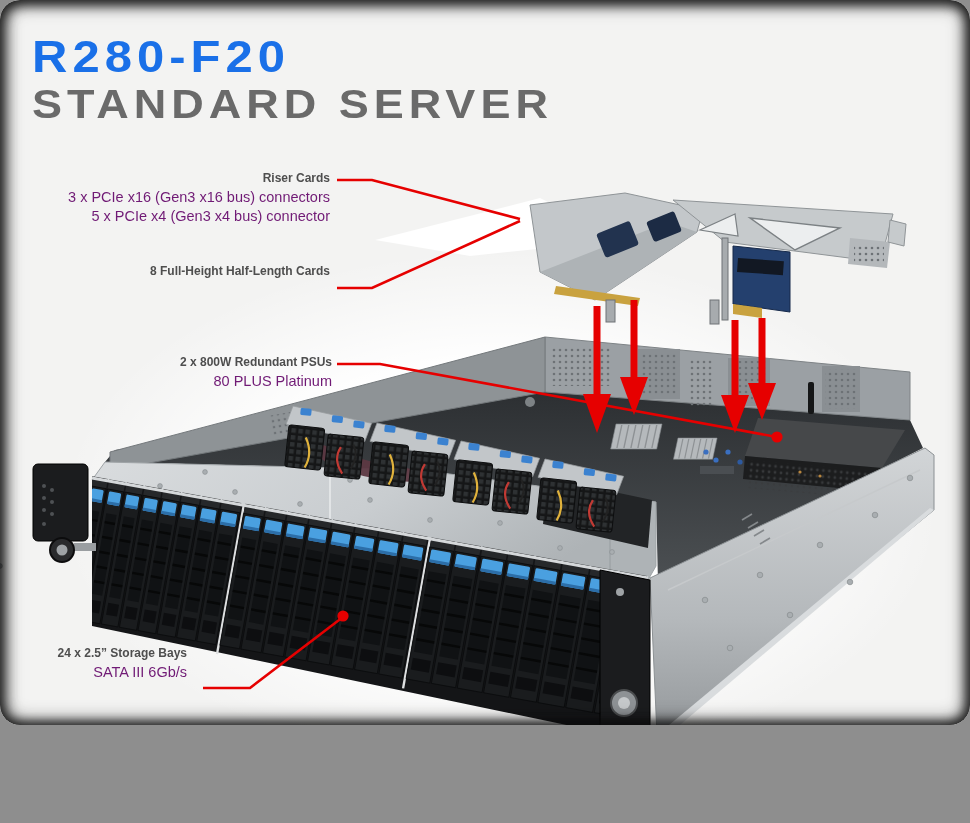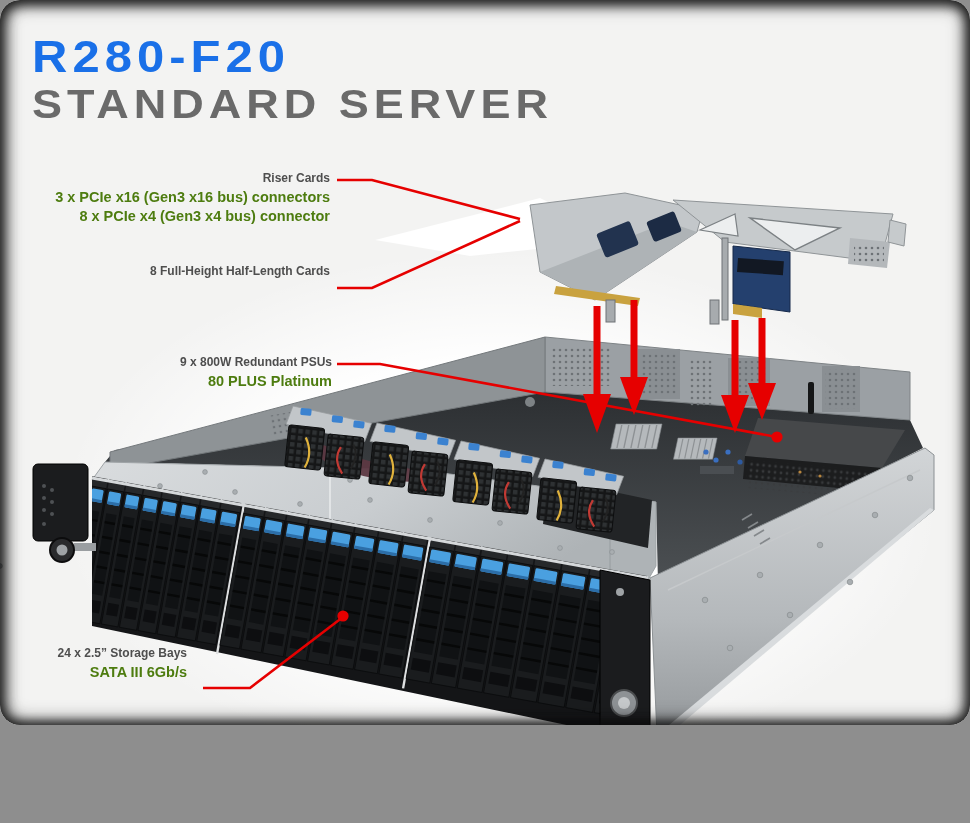--- a/index.html
+++ b/index.html
@@ -28,48 +28,48 @@
   .model{
     font-size:49px;font-weight:bold;letter-spacing:5px;color:#1a70e8;
     transform:scaleY(.92);transform-origin:left top;
   }
   .subtitle{
     font-size:45px;font-weight:bold;letter-spacing:5px;color:#6a6a6a;margin-top:0px;
     transform:scaleY(.92);transform-origin:left top;
   }
   .callout{position:absolute;text-align:right;z-index:10;}
   .callout .t{font-size:12px;font-weight:bold;color:#4e4e4e;line-height:19px;}
-  .callout .l{font-size:14.5px;color:#4d7c0f;line-height:19px;font-weight:bold;}
+  .callout .l{font-size:14.5px;color:#701a75;line-height:19px;}
   #co-riser{right:640px;top:169px;}
   #co-fhhl{right:640px;top:262px;}
   #co-psu{right:638px;top:353px;}
   #co-bays{right:783px;top:644px;}
   svg{position:absolute;left:0;top:0;z-index:5;}
 </style>
 </head>
 <body>
 
 <div class="canvas">
   <div class="glow"></div>
 
   <div class="titleblock">
     <div class="model">R280-F20</div>
     <div class="subtitle">STANDARD SERVER</div>
   </div>
 
   <div class="callout" id="co-riser">
     <div class="t">Riser Cards</div>
     <div class="l">3 x PCIe x16 (Gen3 x16 bus) connectors</div>
-    <div class="l">8 x PCIe x4 (Gen3 x4 bus) connector</div>
+    <div class="l">5 x PCIe x4 (Gen3 x4 bus) connector</div>
   </div>
   <div class="callout" id="co-fhhl">
     <div class="t">8 Full-Height Half-Length Cards</div>
   </div>
   <div class="callout" id="co-psu">
-    <div class="t">9 x 800W Redundant PSUs</div>
+    <div class="t">2 x 800W Redundant PSUs</div>
     <div class="l">80 PLUS Platinum</div>
   </div>
   <div class="callout" id="co-bays">
     <div class="t">24 x 2.5” Storage Bays</div>
     <div class="l">SATA III 6Gb/s</div>
   </div>
 
   <svg width="970" height="823" viewBox="0 0 970 823">
     <defs>
       <linearGradient id="coverG" x1="0" y1="0" x2="1" y2="0.35">

